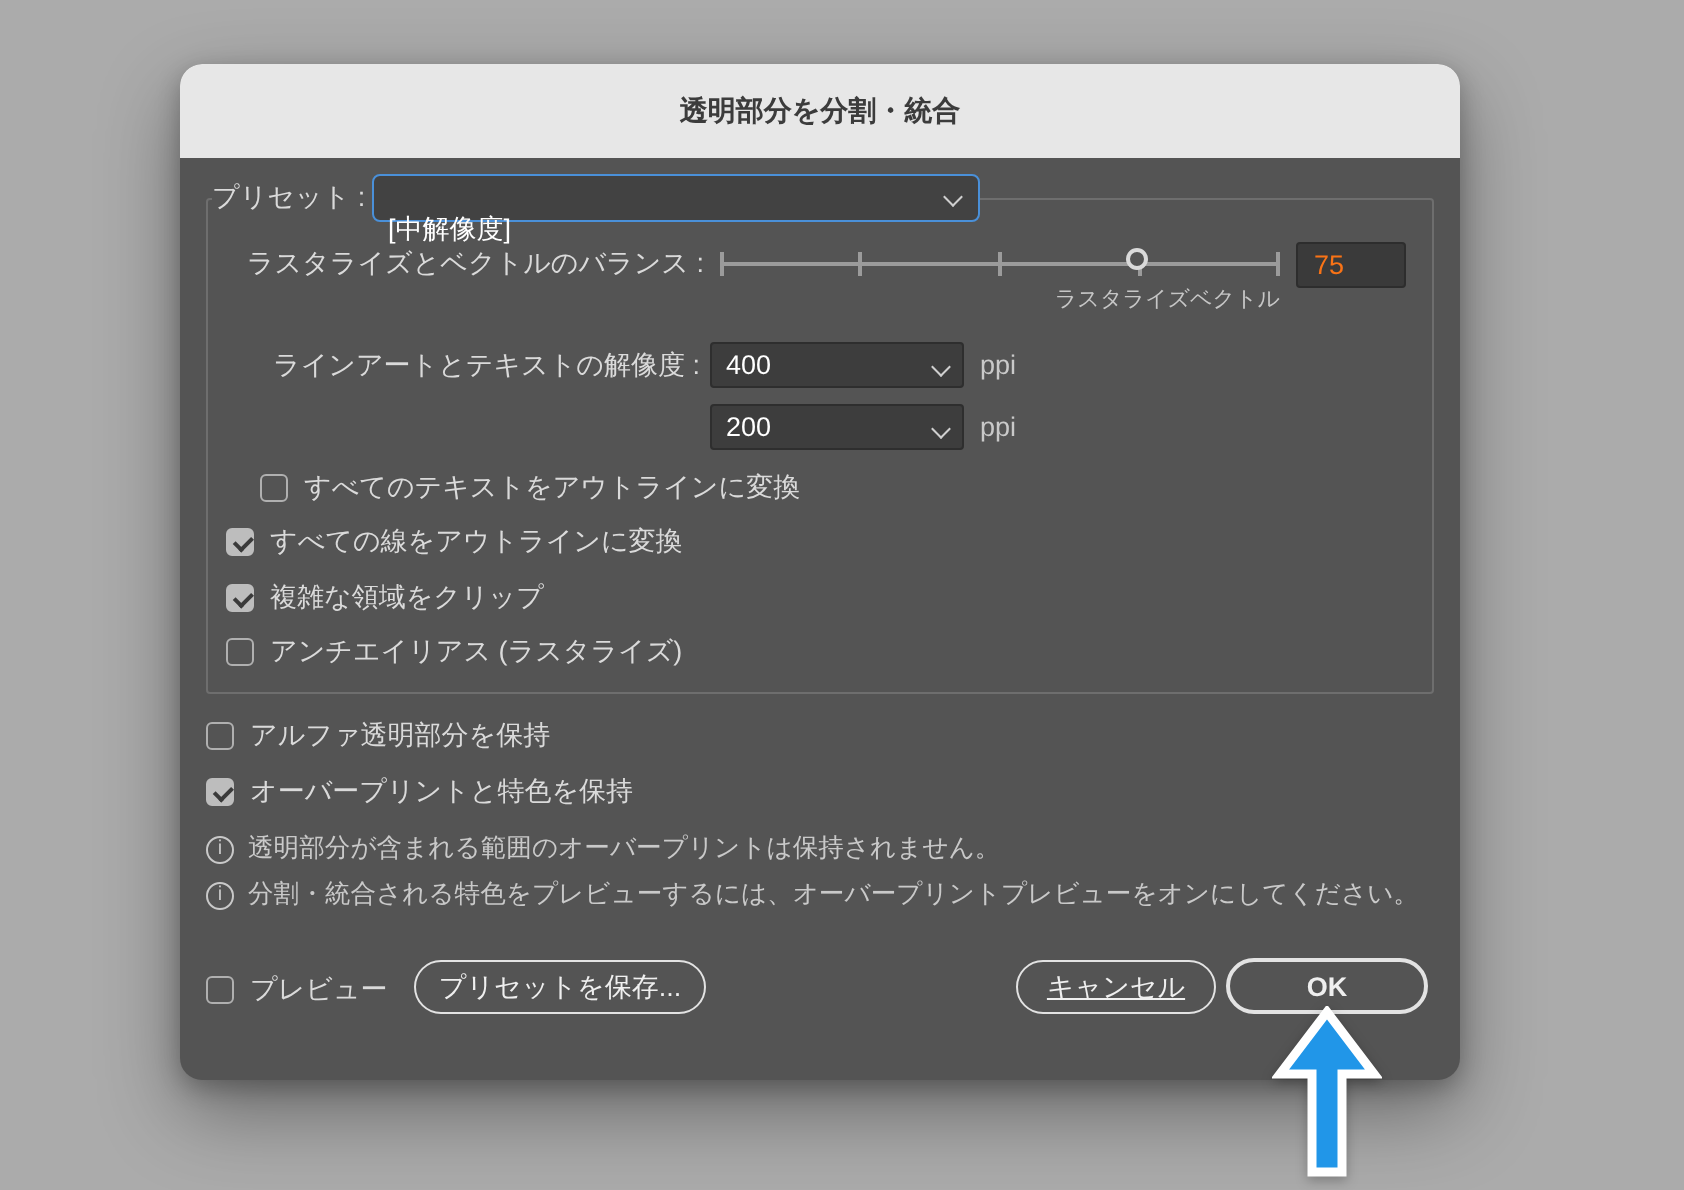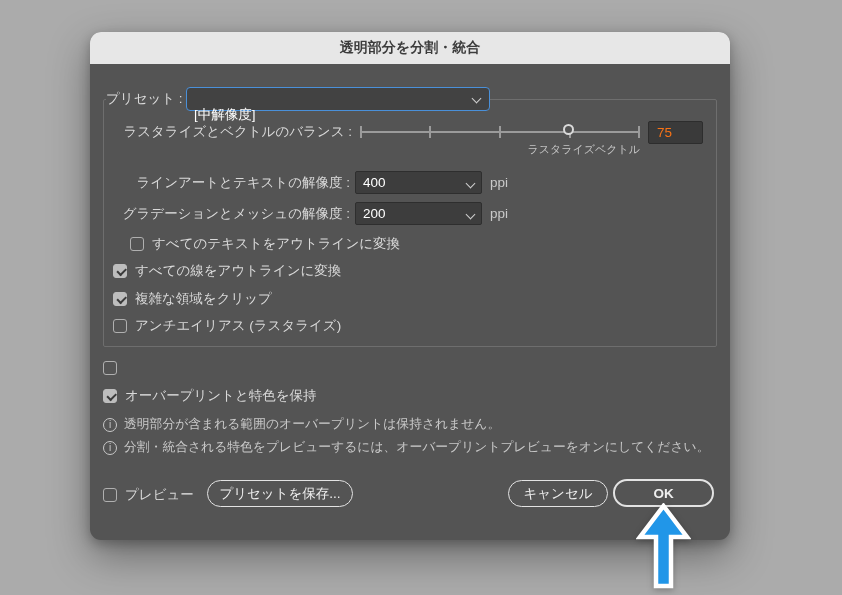--- a/index.html
+++ b/index.html
@@ -10,21 +10,21 @@
     position:relative;
     overflow:hidden;
   }
   .dialog {
     position:absolute; left:90px; top:32px; width:640px; height:508px;
     border-radius:11px;
     background:#545454;
     box-shadow:0 16px 40px rgba(0,0,0,.38), 0 4px 12px rgba(0,0,0,.25);
   }
   .titlebar {
-    position:absolute; left:0; top:0; width:100%; height:32px;
+    position:absolute; left:0; top:0; width:100%; height:47px;
     background:#e7e7e7; border-radius:11px 11px 0 0;
     display:flex; align-items:center; justify-content:center;
     font-size:14px; font-weight:bold; color:#3c3c3c;text-align:right;
   }
   .lbl { color:#dadada; font-size:13.5px; white-space:nowrap; }
   .rlbl { text-align:right; }
   
   .groupbox {
     position:absolute; left:13px; top:67px; width:614px; height:248px;
     border:1px solid #6e6e6e; border-radius:2px;
@@ -109,21 +109,21 @@
   
   .preview-row { left:13px; top:454px; }
   .btn {
     position:absolute; height:27px; border-radius:14px;
     border:1.5px solid #e3e3e3; background:transparent;
     color:#efefef; font-size:13.5px; font-family:inherit;
     display:flex; align-items:center; justify-content:center; cursor:pointer;
     white-space:nowrap;
   }
   .btn-save   { left:117px; top:448px; width:146px; }
-  .btn-cancel { left:418px; top:448px; width:100px; }
+  .btn-cancel { left:418px; top:448px; width:100px;text-decoration:underline; }
   .btn-ok     { left:523px; top:447px; width:101px; height:28px; border-width:2.5px; font-weight:bold; }
   
   .pointer-arrow { position:absolute; left:636px; top:503px; width:55px; height:86px; z-index:5;
     filter:drop-shadow(0 2px 3px rgba(0,0,0,.25)); }
 </style>
 </head>
 <body>
 
 <div class="dialog">
 
@@ -155,21 +155,20 @@
   </div>
   <div class="num-field">75</div>
 
   <div class="res-label-1 lbl rlbl">ラインアートとテキストの解像度 :</div>
   <div class="combo combo-1">
     <span>400</span>
     <span class="chev"></span>
   </div>
   <div class="unit-1">ppi</div>
 
-  <div class="res-label-2 lbl rlbl">グラデーションとメッシュの解像度 :</div>
   <div class="combo combo-2">
     <span>200</span>
     <span class="chev"></span>
   </div>
   <div class="unit-2">ppi</div>
 
   <div class="cbrow opt-0">
     <span class="checkbox"></span>
     <span class="lbl">すべてのテキストをアウトラインに変換</span>
   </div>
@@ -181,20 +180,21 @@
     <span class="checkbox checked"></span>
     <span class="lbl">複雑な領域をクリップ</span>
   </div>
   <div class="cbrow opt-3">
     <span class="checkbox"></span>
     <span class="lbl">アンチエイリアス (ラスタライズ)</span>
   </div>
 
   <div class="cbrow xopt-0">
     <span class="checkbox"></span>
+    <span class="lbl">アルファ透明部分を保持</span>
   </div>
   <div class="cbrow xopt-1">
     <span class="checkbox checked"></span>
     <span class="lbl">オーバープリントと特色を保持</span>
   </div>
 
   <div class="note note-0">
     <span class="info-icon">i</span>
     <span>透明部分が含まれる範囲のオーバープリントは保持されません。</span>
   </div>

